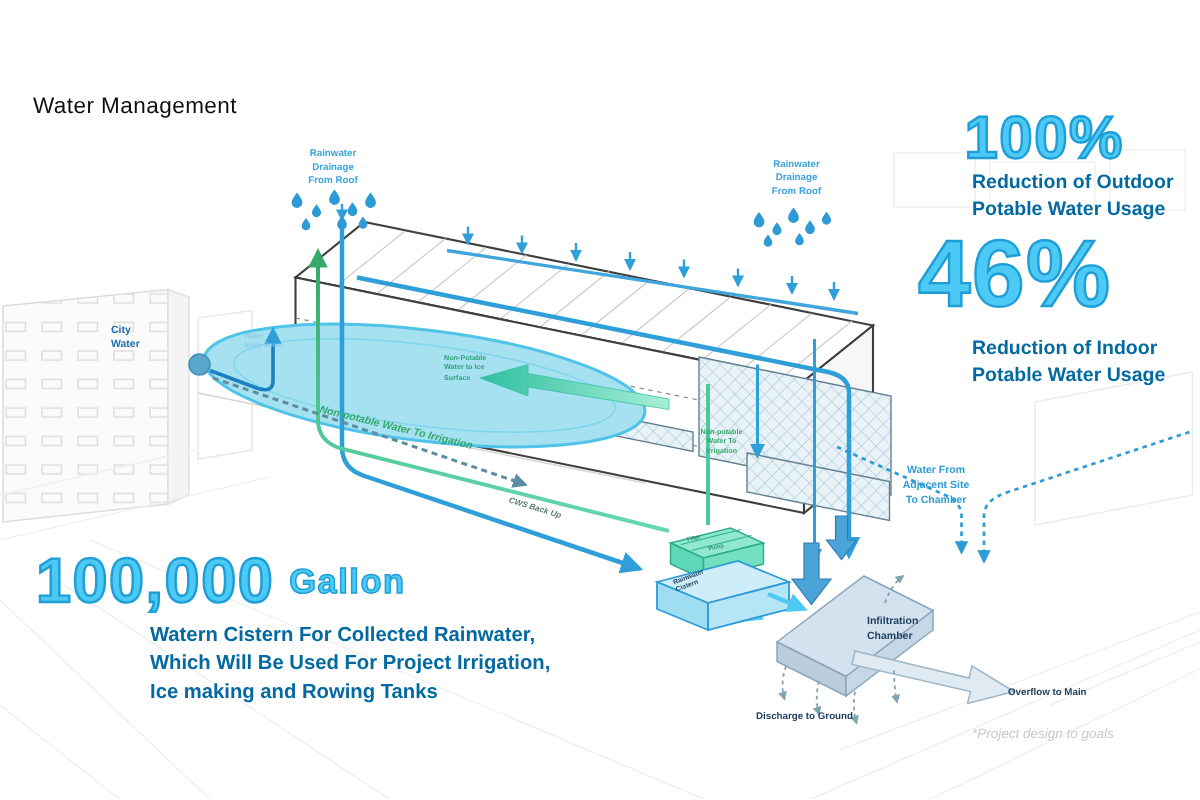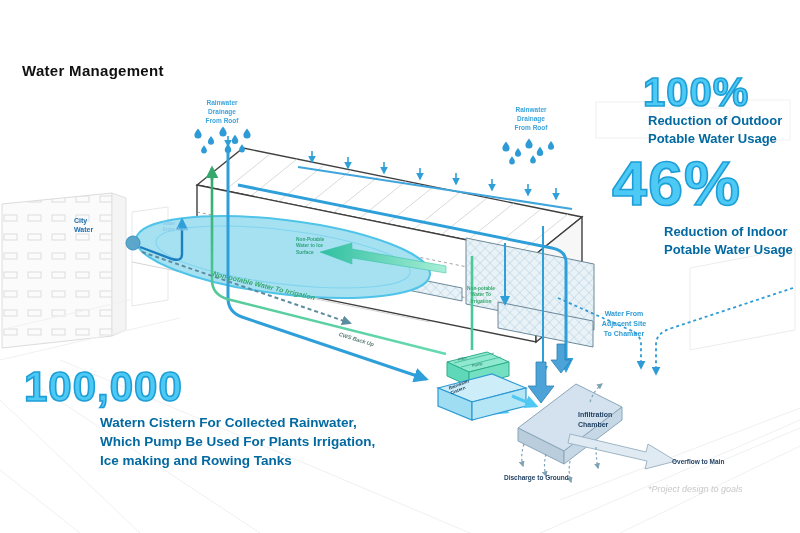--- a/index.html
+++ b/index.html
@@ -3,21 +3,21 @@
 <meta charset="utf-8">
 <style>
   html,body{margin:0;padding:0;background:#ffffff;}
   .stage{
     position:relative;width:800px;height:533px;background:#ffffff;overflow:hidden;
     font-family:"Liberation Sans", sans-serif;
   }
   .stage svg{position:absolute;left:0;top:0;}
   .lbl{position:absolute;white-space:pre-line;z-index:3;}
   .center{text-align:center;transform:translateX(-50%);}
-  .title{font-size:15px;font-weight:700;color:#101010;letter-spacing:.3px;}
+  .title{font-size:15px;font-weight:400;color:#101010;letter-spacing:.3px;}
   .rain{font-size:6.5px;font-weight:700;color:#3BA4DC;line-height:1.35;}
   .bignum{
     font-weight:800;color:#4CC9F4;-webkit-text-stroke:1.6px #1E9ED6;
     letter-spacing:1px;line-height:1;z-index:3;position:absolute;
   }
   .orange{font-size:13px;font-weight:700;color:#0369a1;line-height:1.35;}
   .navy{font-weight:700;color:#1C3C5E;}
   .blue-b{font-weight:700;color:#2E9BD6;}
   .green-b{font-weight:700;color:#35A86B;}
   .teal-b{font-weight:700;color:#2FA37A;}
@@ -211,28 +211,29 @@
 From Roof</div>
   <div class="lbl rain center" style="left:531px;top:106px;">Rainwater
 Drainage
 From Roof</div>
 
   <div class="bignum" style="left:643px;top:72px;font-size:40px;">100%</div>
   <div class="lbl orange" style="left:648px;top:112px;">Reduction of Outdoor
 Potable Water Usage</div>
 
   <div class="bignum" style="left:612px;top:152px;font-size:63px;text-align:center;">46%</div>
-  <div class="lbl orange" style="left:664px;top:223px;">Reduction of Indoor
+  <div class="lbl orange" style="left:648px;top:223px;">Reduction of Indoor
 Potable Water Usage</div>
 
   <div class="gal-row" style="position:absolute;left:24px;top:366px;z-index:3;">
     <span class="bignum" style="position:static;font-size:42px;">100,000</span>
+    <span class="bignum gal-unit" style="position:static;">Gallon</span>
   </div>
   <div class="lbl orange" style="left:100px;top:414px;font-size:13.5px;line-height:1.4;">Watern Cistern For Collected Rainwater,
-Which Pump Be Used For Plants Irrigation,
+Which Will Be Used For Project Irrigation,
 Ice making and Rowing Tanks</div>
 
   <div class="lbl blue-b" style="left:74px;top:216px;font-size:7px;line-height:1.3;color:#1C6FAE;">City
 Water</div>
   <div class="lbl" style="left:163px;top:221px;font-size:4.5px;font-weight:700;color:#8CC8E8;line-height:1.3;">Water
 Entry Room</div>
 
   <div class="lbl green-b" style="left:214px;top:270px;font-size:7px;font-style:italic;transform:rotate(13.5deg);transform-origin:left top;white-space:nowrap;">Non-potable Water To Irrigation</div>
   <div class="lbl" style="left:340px;top:331px;font-size:5.5px;font-weight:700;font-style:italic;color:#5a7d74;transform:rotate(17deg);transform-origin:left top;white-space:nowrap;">CWS Back Up</div>
 

